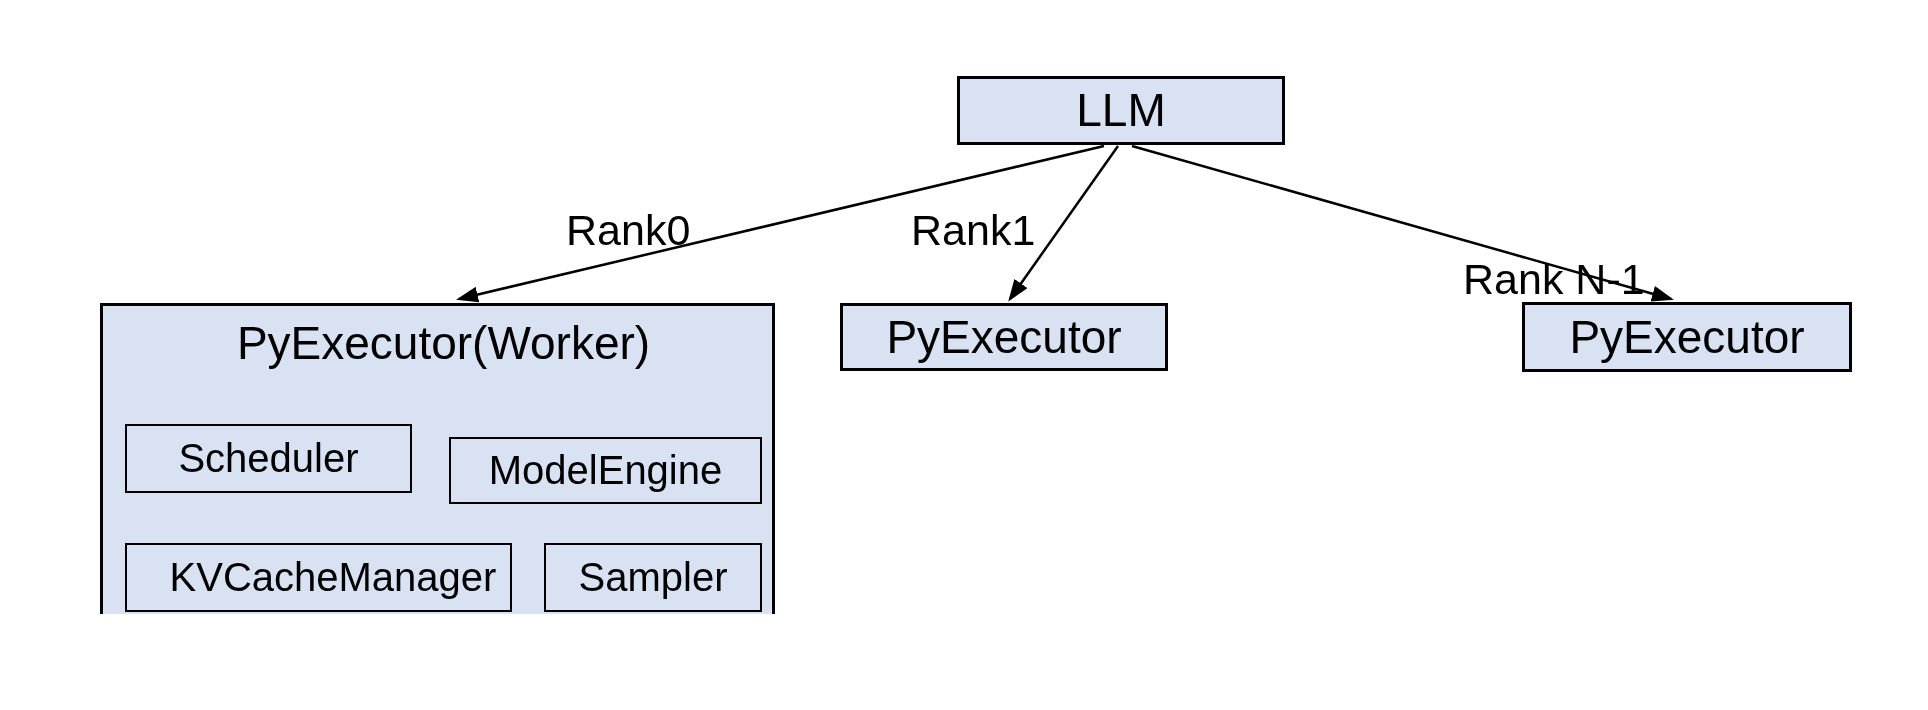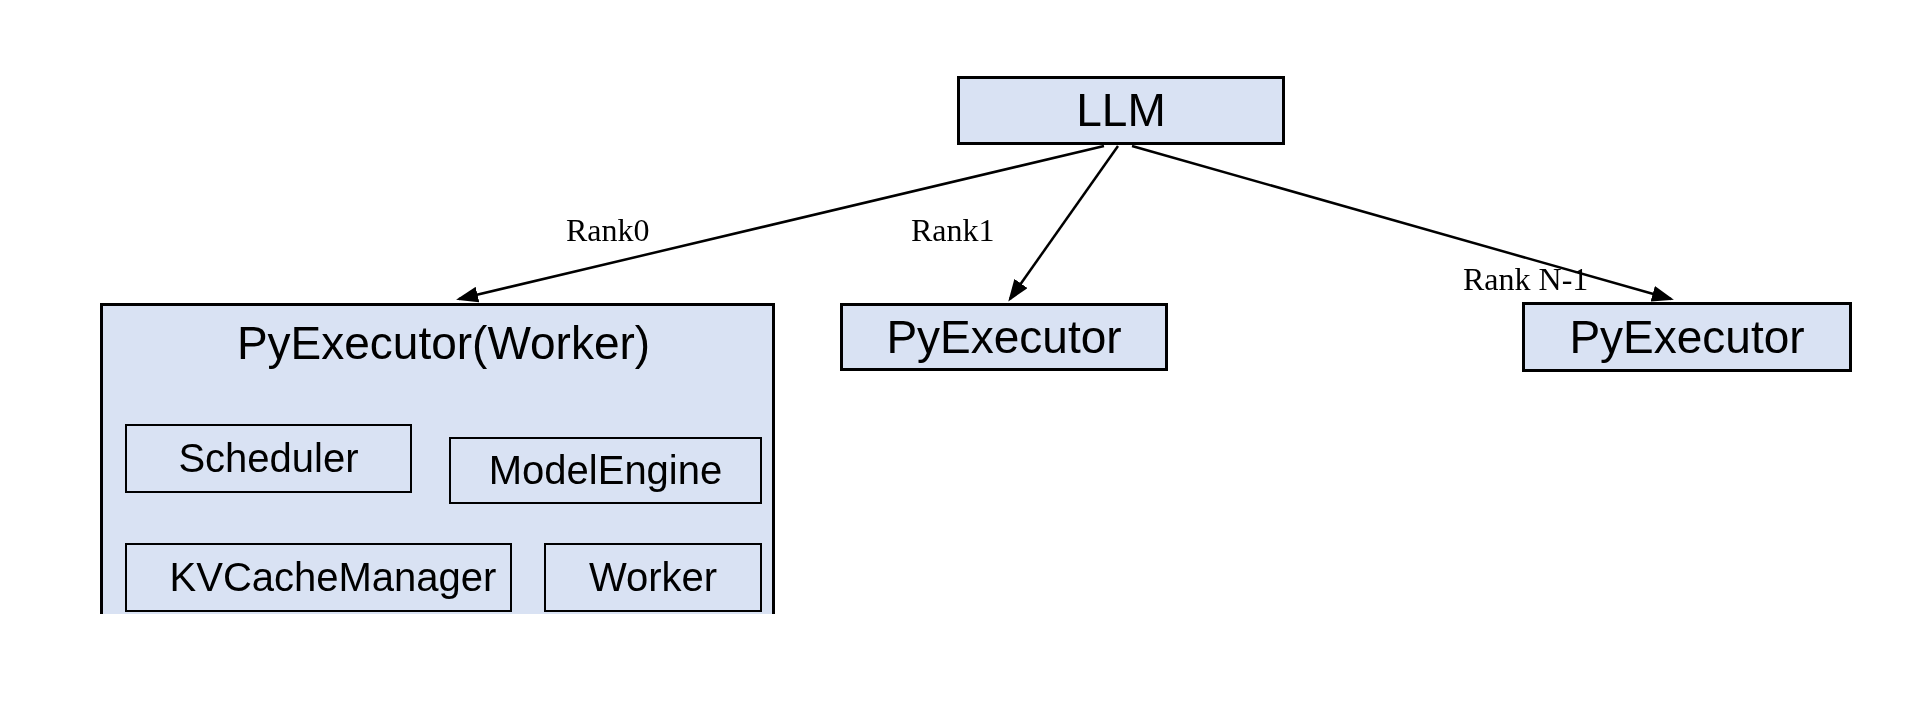--- a/index.html
+++ b/index.html
@@ -44,24 +44,23 @@
   .sub-node{
     position:absolute;
     background:var(--node-fill);
     border:2px solid var(--node-border);
     display:flex;align-items:center;justify-content:center;
     font-size:40px;
     white-space:nowrap;
   }
   .edge-label{
     position:absolute;
-    font-size:32px;
+    font-size:43px;
     line-height:38px;
     white-space:nowrap;
-    font-family:Liberation Serif, serif;
   }
   .arrows-layer{
     position:absolute;
     left:0;top:0;
     width:1928px;height:710px;
   }
 </style>
 </head>
 <body>
 
@@ -89,20 +88,20 @@
   <div class="container-node" style="left:100px;top:303px;width:675px;height:347px;">
 
     <div class="container-title">PyExecutor(Worker)</div>
 
     <div class="sub-node" style="left:22px;top:118px;width:287px;height:69px;">Scheduler</div>
 
     <div class="sub-node" style="left:346px;top:131px;width:313px;height:67px;">ModelEngine</div>
 
     <div class="sub-node" style="left:22px;top:237px;width:387px;height:69px;padding-left:29px;">KVCacheManager</div>
 
-    <div class="sub-node" style="left:441px;top:237px;width:218px;height:69px;">Worker</div>
+    <div class="sub-node" style="left:441px;top:237px;width:218px;height:69px;">Sampler</div>
   </div>
 
   <div class="node" style="left:840px;top:303px;width:328px;height:68px;">PyExecutor</div>
 
   <div class="node" style="left:1522px;top:302px;width:330px;height:70px;">PyExecutor</div>
 
 </div>
 
 </body></html>

